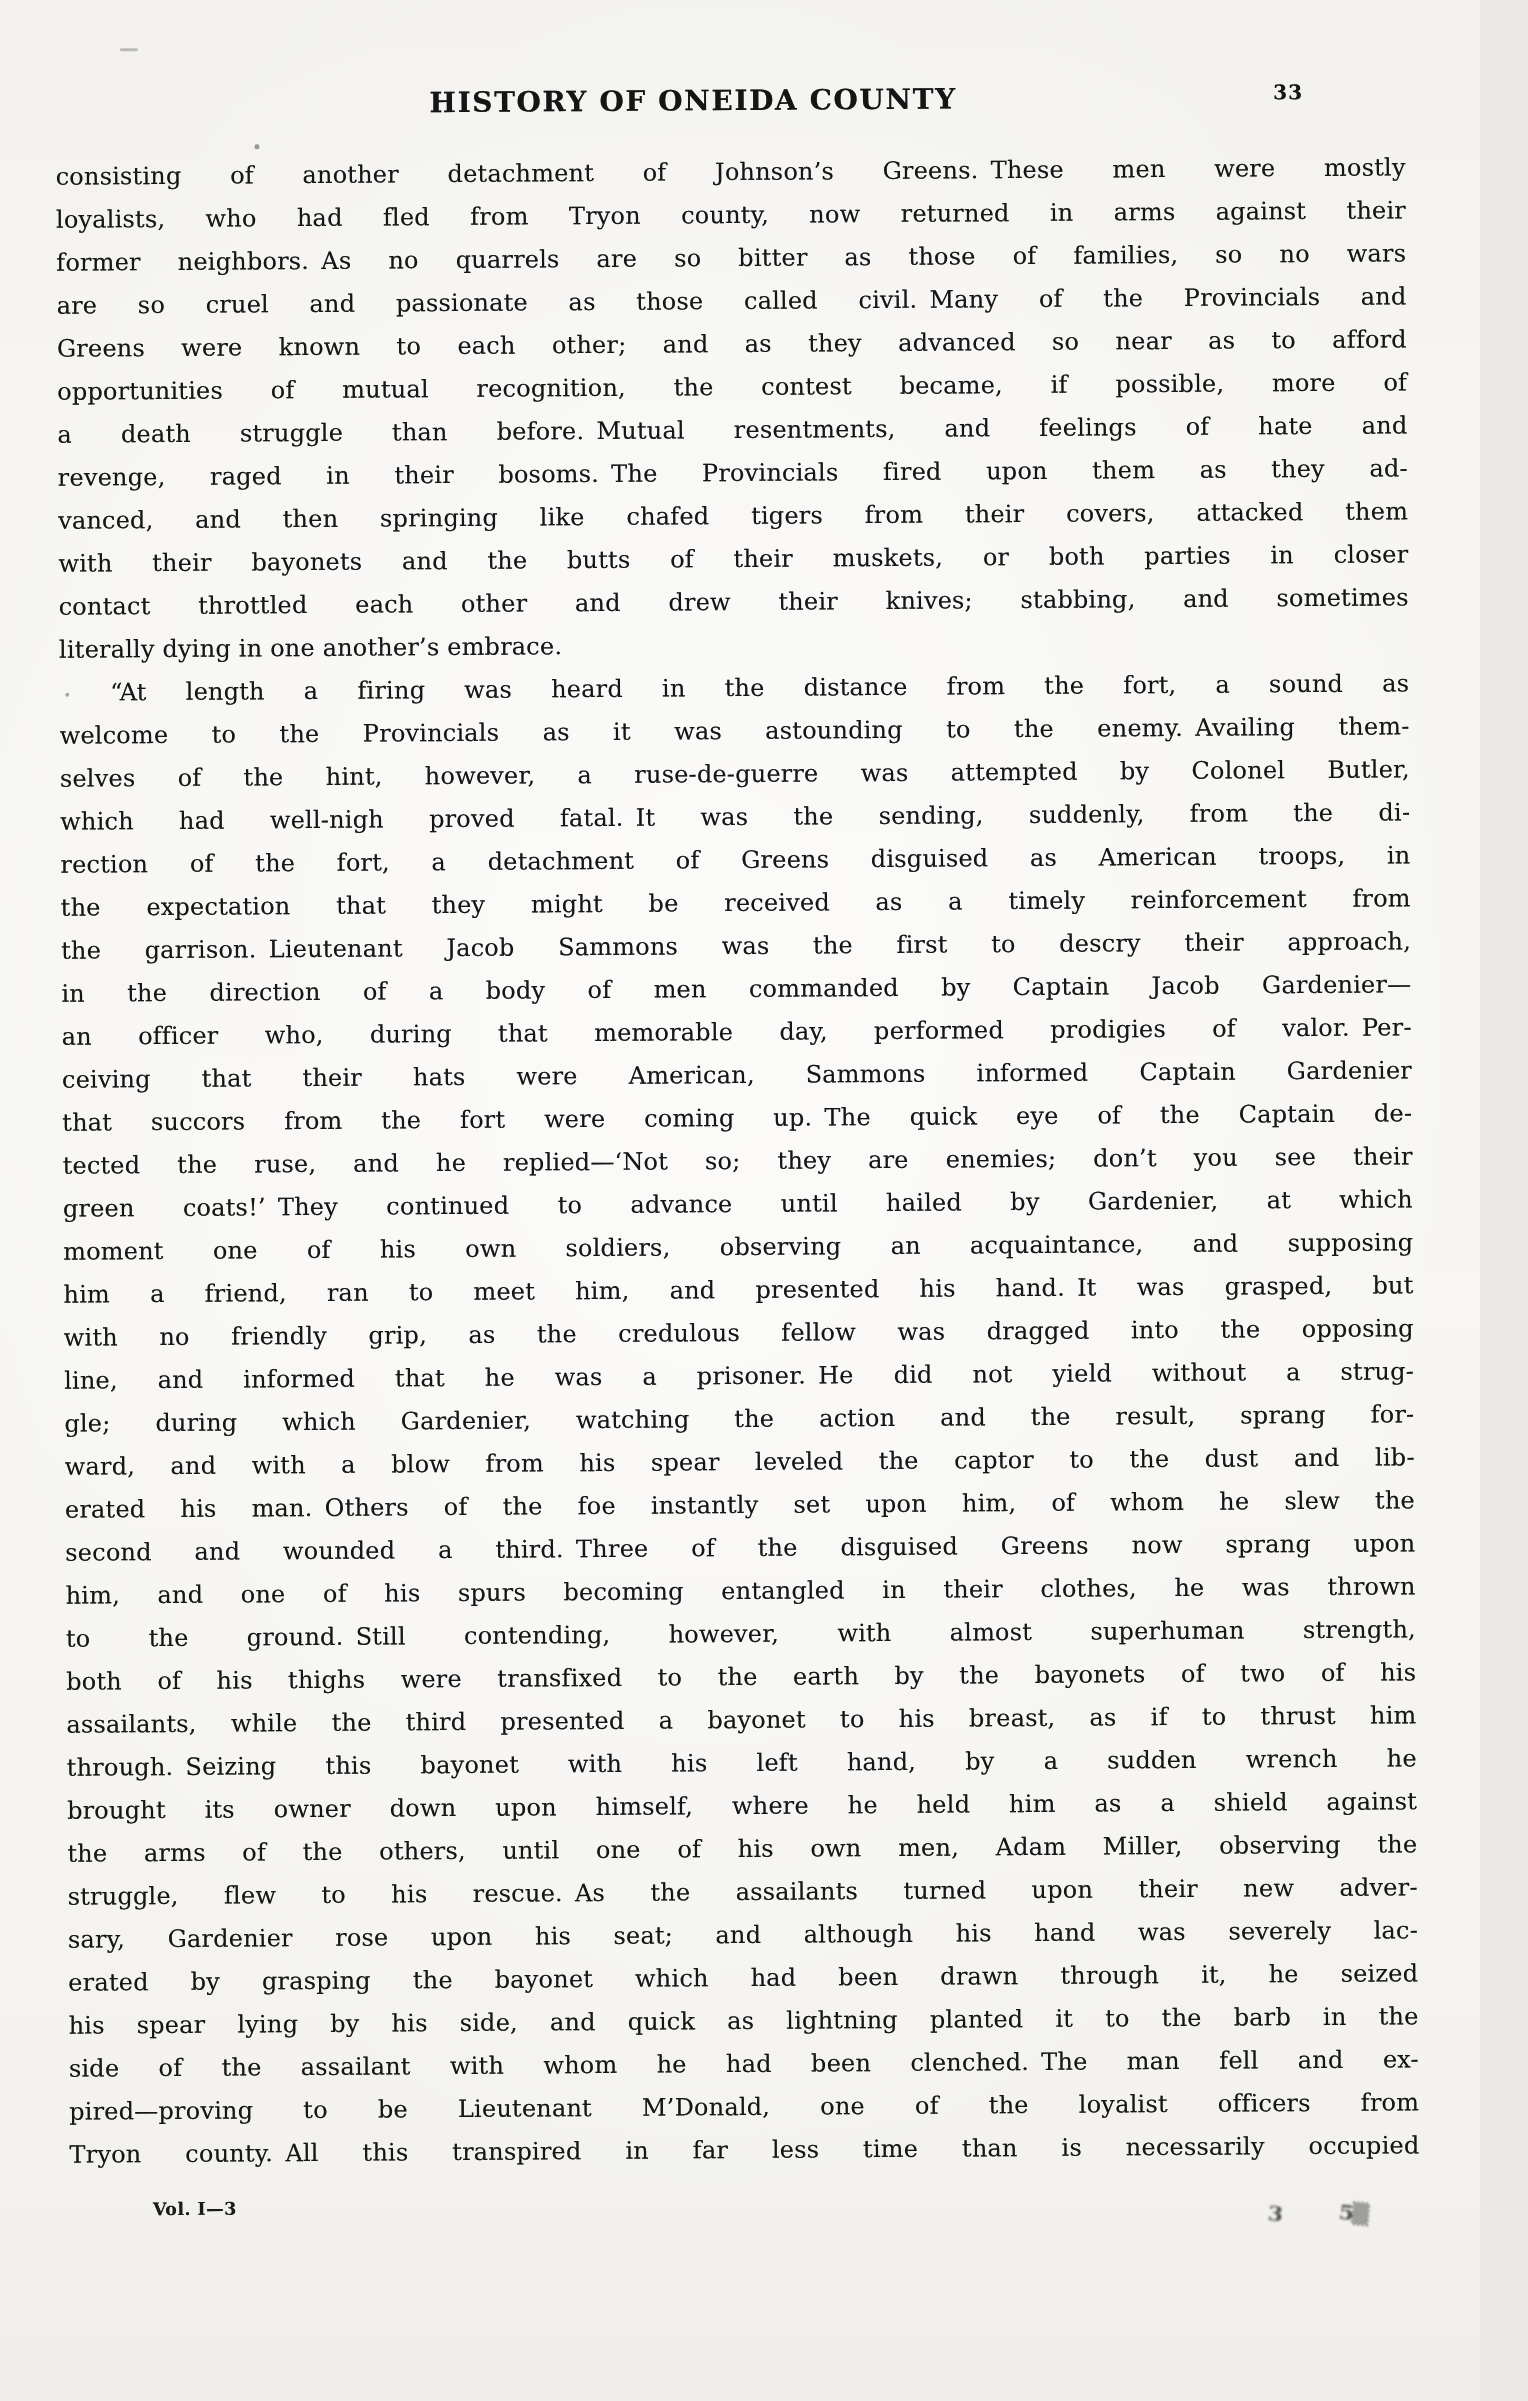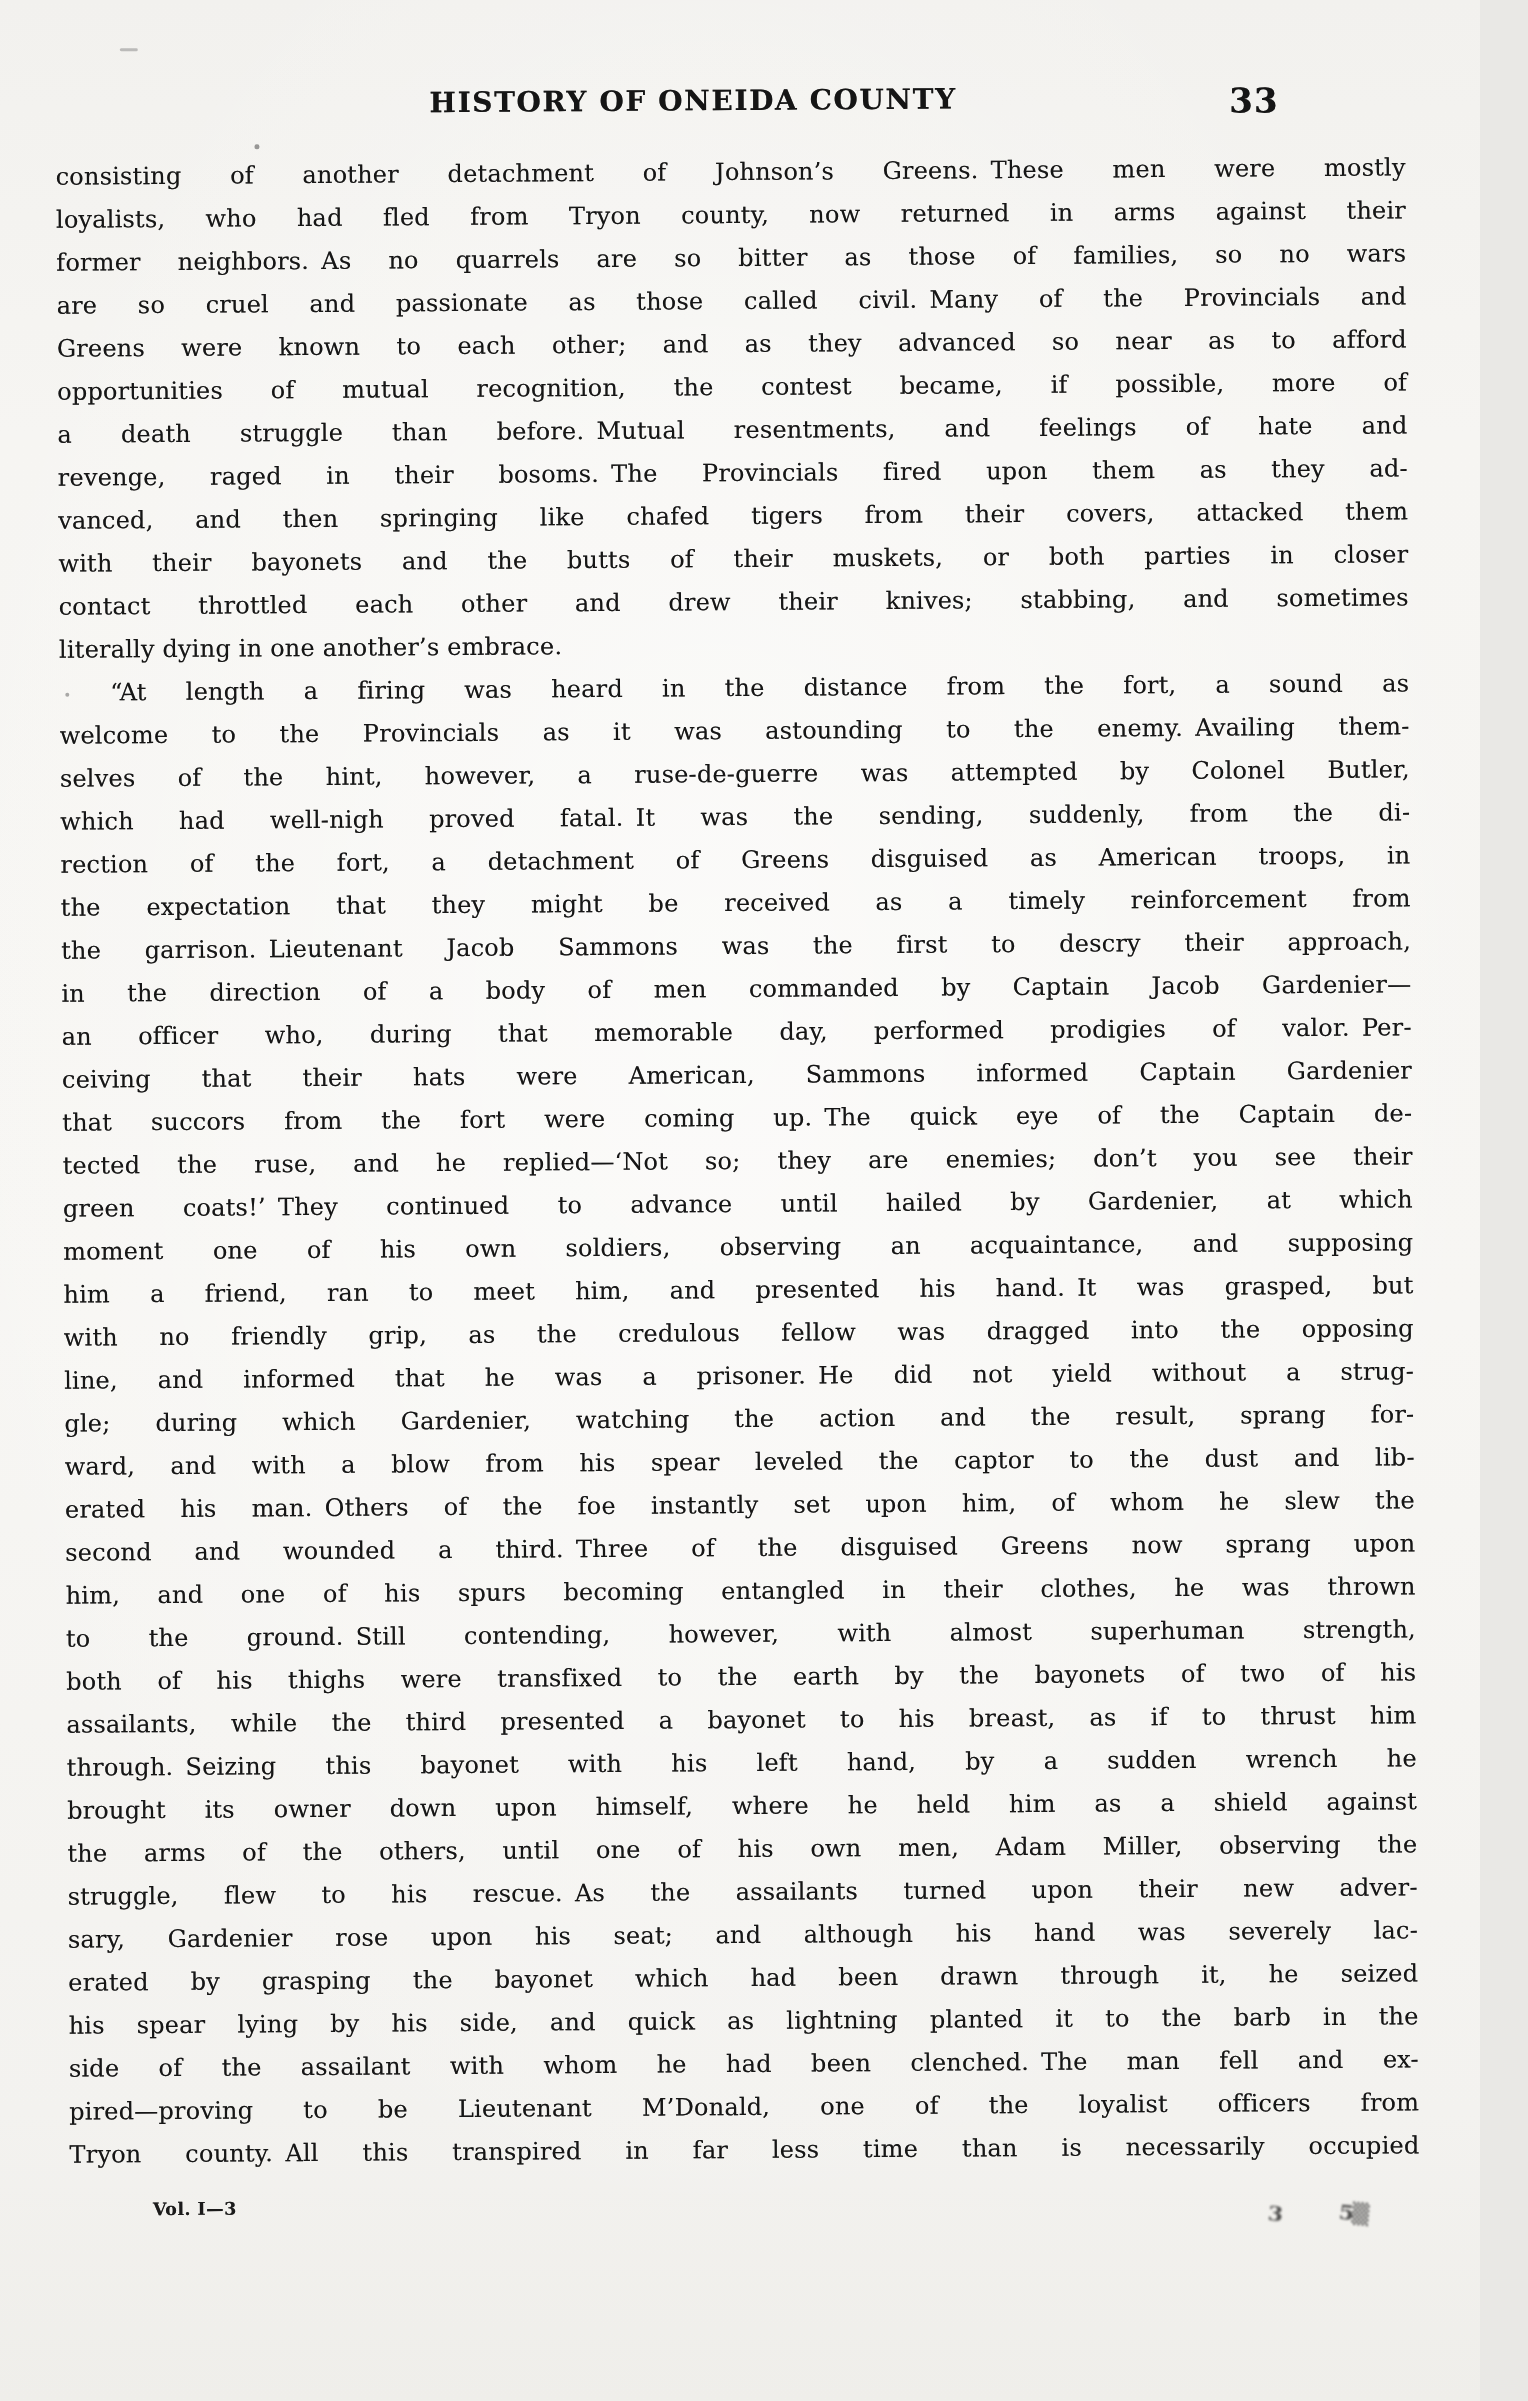--- a/index.html
+++ b/index.html
@@ -37,22 +37,22 @@
     transform: translateX(-50%);
     font-size: 28px;
     font-weight: bold;
     letter-spacing: 1.6px;
     white-space: nowrap;
     color: #151515;
     text-shadow: 0 0 0.5px rgba(10,10,10,0.55);
   }
   .page-number {
     position: absolute;
-    left: 1236px;
-    font-size: 34px;
+    left: 1280px;
+    font-size: 20px;
     font-weight: bold;
     letter-spacing: 1.1px;
     color: #151515;
     text-shadow: 0 0 0.5px rgba(10,10,10,0.55);
   }
   .text-block {
     position: absolute;
     left: 62px;
     top: 151px;
     width: 1350px;

